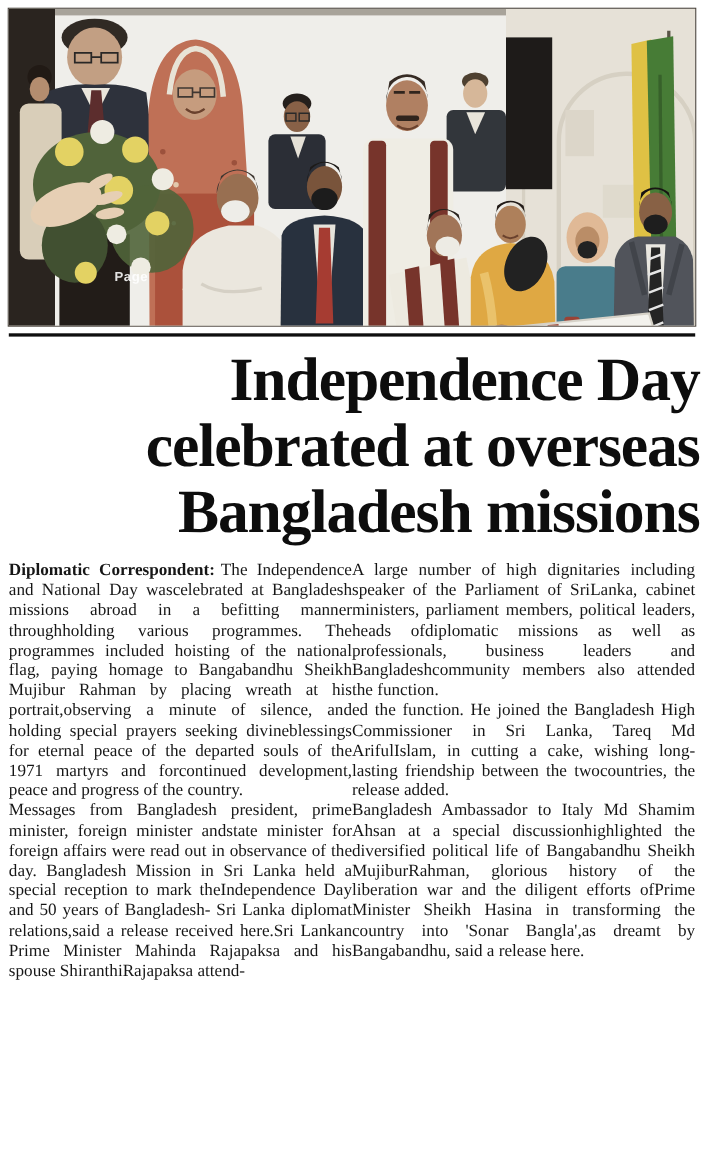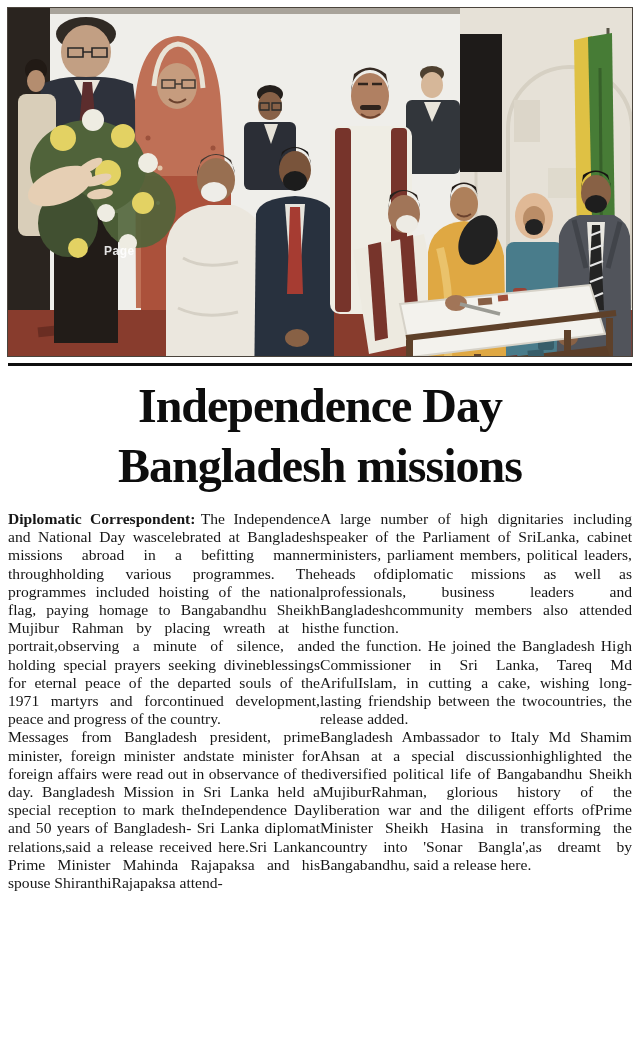--- a/index.html
+++ b/index.html
@@ -4,21 +4,21 @@
 <style>
   html,body{margin:0;padding:0;}
   body{
     width:640px;height:1055px;overflow:hidden;background:#ffffff;
     font-family:"Liberation Serif", serif;color:#1c1c1c;
   }
   .page{position:relative;width:640px;height:1055px;background:#fff;}
 
   
   figure.photo{
-    margin:8px 8px 0 8px;width:624px;height:348px;position:relative;
+    margin:8px 8px 0 8px;width:624px;height:288px;position:relative;
     outline:1px solid #4a443c;background:#e9e4d8;overflow:hidden;
   }
   figure.photo svg{display:block;width:624px;height:390px;
     filter:blur(.5px) saturate(.88) contrast(.93) brightness(1.02);}
   .watermark{
     position:absolute;left:96px;top:236px;
     font:bold 12px "Liberation Sans",sans-serif;
     color:rgba(255,255,255,.88);letter-spacing:.5px;
   }
 
@@ -30,22 +30,22 @@
   .f-saree{fill:var(--c-saree_orange)} .f-navy{fill:var(--c-navy_suit)}
   .f-gray{fill:var(--c-gray_suit)} .f-teal{fill:var(--c-teal_dress)}
   .f-tie{fill:var(--c-tie_red)} .f-cake{fill:var(--c-cake)}
   .f-flower{fill:var(--c-flower_yellow)} .f-flwhite{fill:var(--c-flower_white)}
   .f-leaf{fill:var(--c-leaf_green)} .f-wood{fill:var(--c-wood)}
   .f-scarf{fill:var(--c-hasina_scarf)}
 
   
   hr.rule{border:none;border-top:3.5px solid #0e0e0e;margin:7px 8px 0 8px;}
   h1.headline{
-    margin:10px 4px 0;text-align:center;
-    font-weight:bold;font-size:48px;line-height:60px;letter-spacing:-1px;
+    margin:10px 4px 0;text-align:right;
+    font-weight:bold;font-size:56px;line-height:60px;letter-spacing:-1px;
     color:#0d0d0d;
   }
   h1.headline span{display:block;}
 
   
   .body-cols{margin:14px 8px 0 8px;display:flex;}
   .col{flex:1;min-width:0;
     font-size:15.6px;line-height:18.2px;text-align:justify;
     color:#161616;
   }
@@ -225,20 +225,21 @@
         <line x1="452" y1="296" x2="492" y2="306" stroke="#9a9a92" stroke-width="3.5"></line>
       </g>
     </svg>
     <span class="watermark">Page</span>
   </figure>
 
   <hr class="rule">
 
   <h1 class="headline">
     <span>Independence Day</span>
+    <span>celebrated at overseas</span>
     <span>Bangladesh missions</span>
   </h1>
 
   <div class="body-cols">
     <div class="col">
       <p><b class="byline">Diplomatic Correspondent:</b><span>The Independence and National Day wascelebrated at Bangladesh missions abroad in a befitting manner throughholding various programmes. The programmes included hoisting of the national flag, paying homage to Bangabandhu Sheikh Mujibur Rahman by placing wreath at his portrait,observing a minute of silence, and holding special prayers seeking divineblessings for eternal peace of the departed souls of the 1971 martyrs and forcontinued development, peace and progress of the country.</span></p>
       <p>Messages from Bangladesh president, prime minister, foreign minister andstate minister for foreign affairs were read out in observance of the day. Bangladesh Mission in Sri Lanka held a special reception to mark theIndependence Day and 50 years of Bangladesh- Sri Lanka diplomat relations,said a release received here.Sri Lankan Prime Minister Mahinda Rajapaksa and his spouse ShiranthiRajapaksa attend-</p>
     </div>
     <div class="col">
       <p>A large number of high dignitaries including speaker of the Parliament of SriLanka, cabinet ministers, parliament members, political leaders, heads ofdiplomatic missions as well as professionals, business leaders and Bangladeshcommunity members also attended the function.</p>

